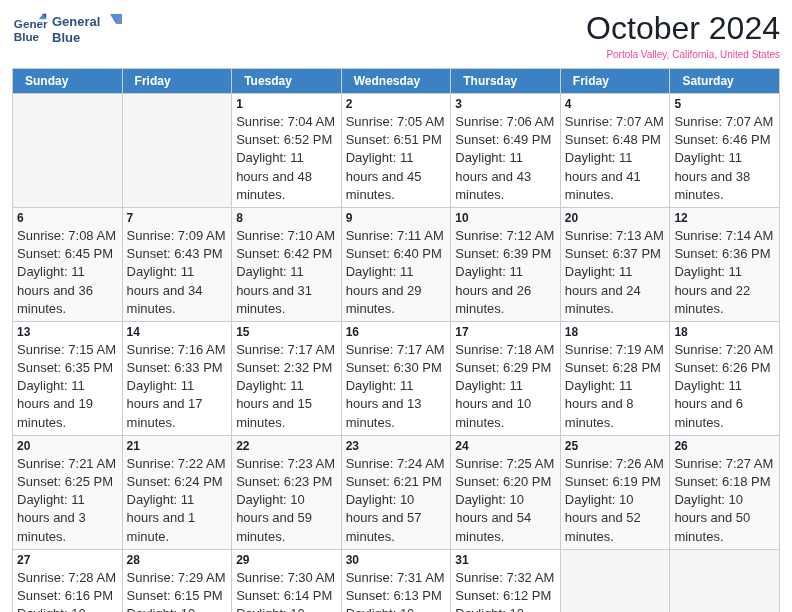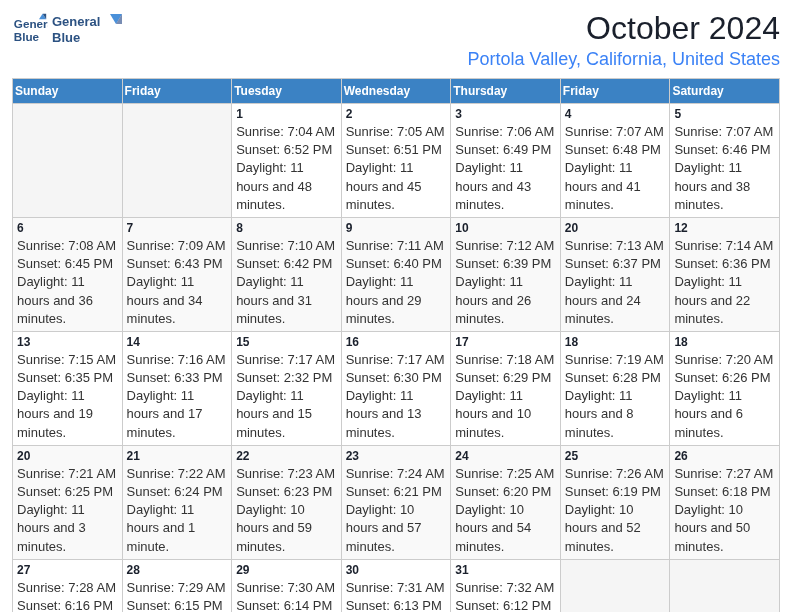--- a/index.html
+++ b/index.html
@@ -33,35 +33,35 @@
     }
     .title-block {
       text-align: right;
     }
     .month-title {
       font-size: 32px;
       font-weight: normal;
       color: #1a202c;
     }
     .location {
-      font-size: 18px;
-      color: #3b82f6;
+      font-size: 10px;
+      color: #ec4899;
       margin-top: 2px;
     }
     .calendar {
       width: 100%;
       border-collapse: collapse;
       table-layout: fixed;
     }
     .calendar th {
       background: #3b82c4;
       color: #fff;
       font-size: 12px;
       font-weight: bold;
-      padding: 5px 2px;
+      padding: 5px 12px;
       text-align: left;
       border: 1px solid #ccc;
     }
     .calendar td {
       border: 1px solid #ccc;
       vertical-align: top;
       padding: 3px 4px;
       font-size: 10px;
       color: #222;
       height: 78px;

